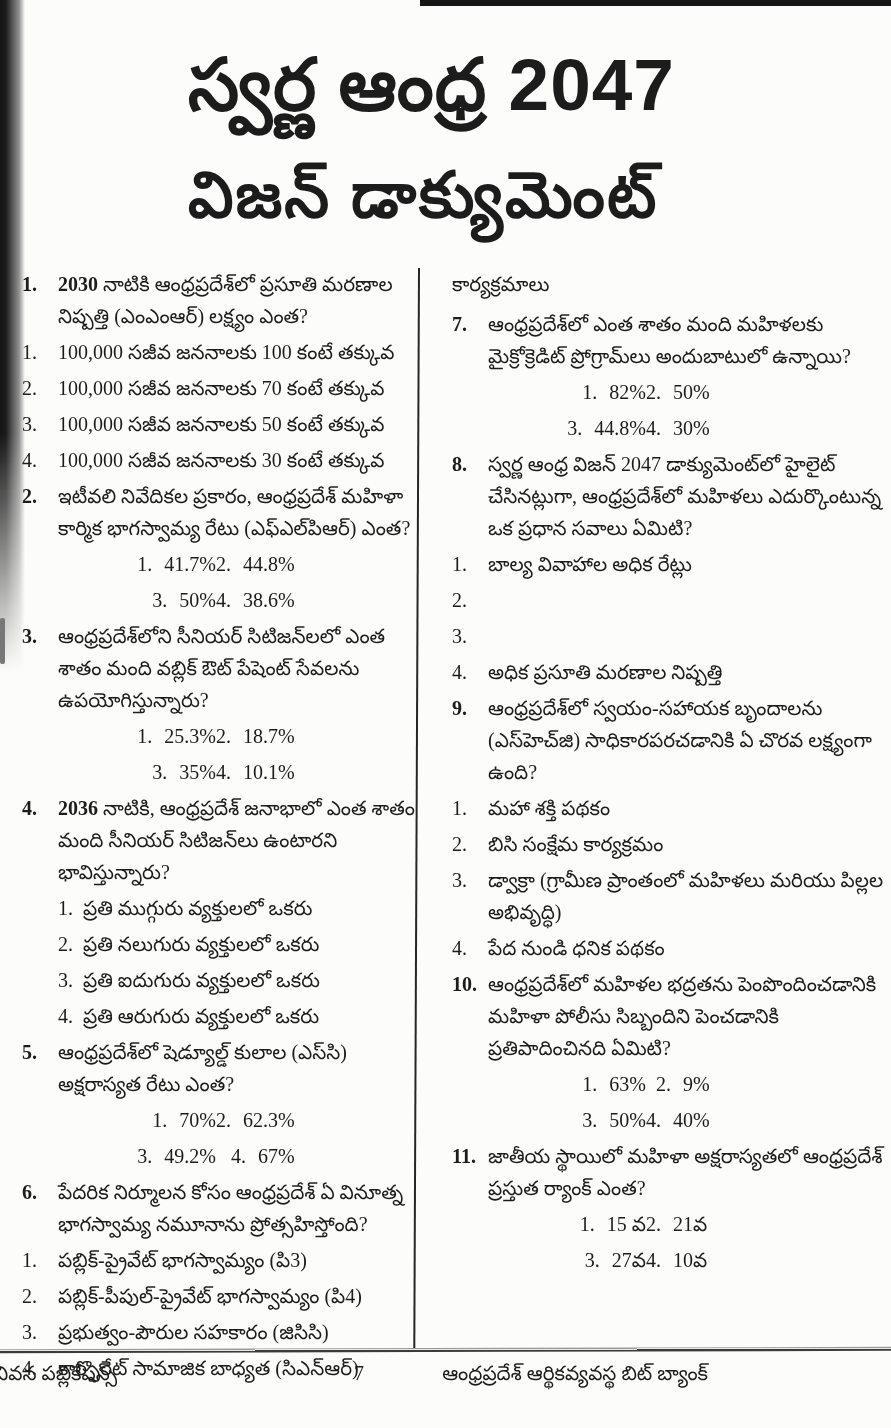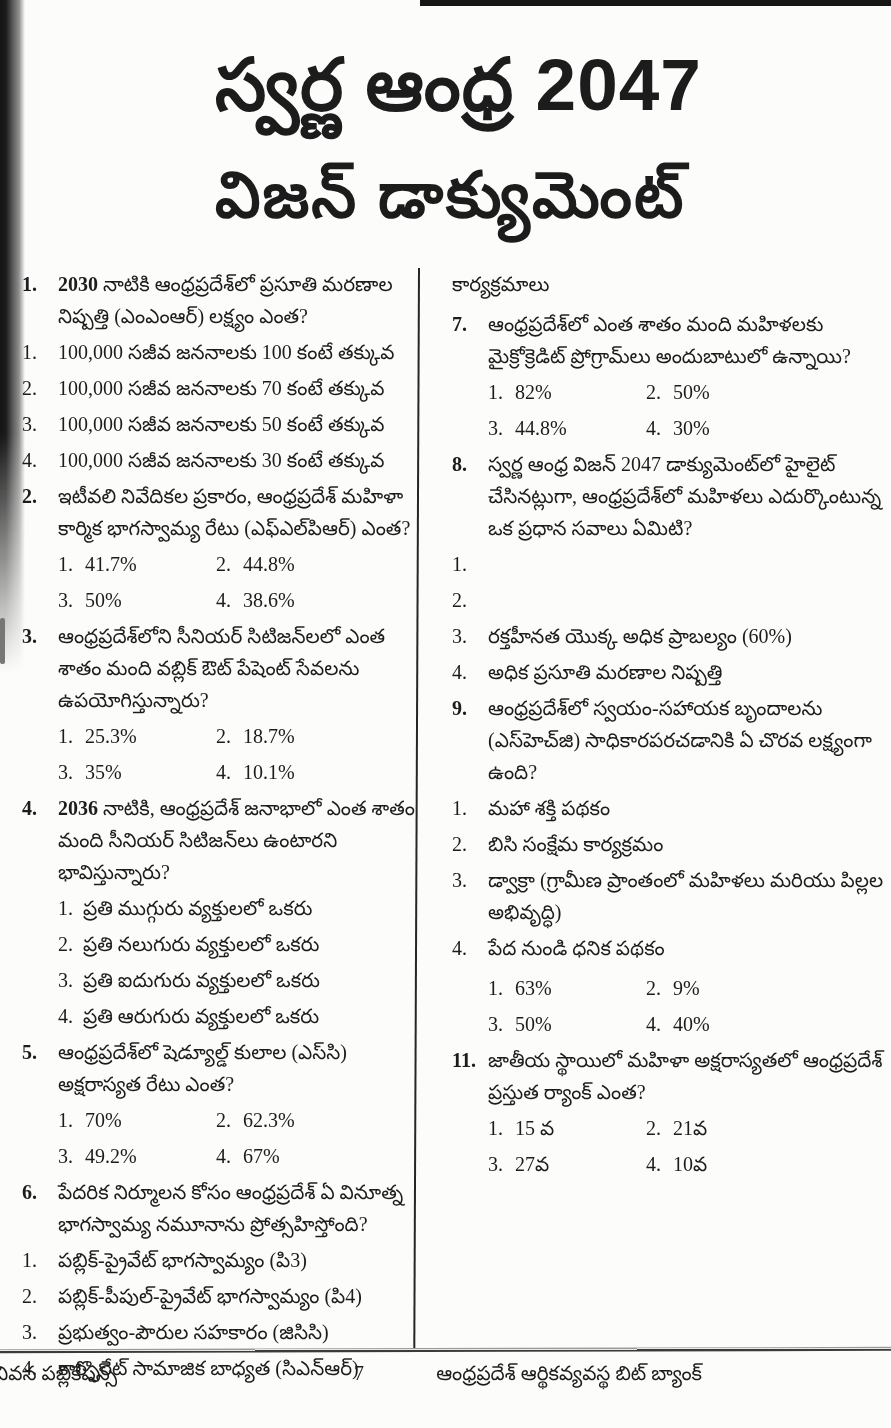--- a/index.html
+++ b/index.html
@@ -19,21 +19,21 @@
   .edge-top{
     position:absolute;top:0;left:420px;right:0;height:6px;background:#161616;
   }
   .edge-nub{
     position:absolute;left:0;top:618px;width:5px;height:46px;background:#777;border-radius:2px;
   }
   
   .title-block{
     position:absolute;left:188px;top:48px;width:560px;
     font-family:"Liberation Sans","DejaVu Sans",sans-serif;
-    font-weight:bold;line-height:1.0;letter-spacing:1px;margin-left:27px;
+    font-weight:bold;line-height:1.0;letter-spacing:1px;
   }
   .title-line1{font-size:73px;}
   .title-line2{font-size:64px;margin-top:42px;letter-spacing:2px;}
   
   .col{position:absolute;top:268px;font-size:20px;line-height:32px;}
   .col-left{left:22px;width:396px;}
   .col-right{left:452px;width:434px;}
   .col-divider{
     position:absolute;left:418px;top:268px;width:2px;height:1084px;
     background:#262626;transform:rotate(0.25deg);transform-origin:top left;
@@ -46,35 +46,36 @@
   .q-text{flex:1;}
   .q-lead{font-weight:bold;}
   .opt{margin-top:4px;}
   .opt-flush{display:flex;}
   .opt-flush .opt-num{flex:none;width:36px;}
   .opts-indent{margin-left:36px;}
   .opts-indent .opt-num{display:inline-block;margin-right:10px;}
   .opts-grid{
     margin-left:36px;display:grid;grid-template-columns:158px auto;
     justify-content:start;
+    text-align:right;
   }
   .opts-grid .opt-num{display:inline-block;margin-right:12px;}
   
   .footer-rule{
     position:absolute;left:0;top:1348px;width:891px;height:4px;
     background:linear-gradient(to bottom,#9a9a9a 0 1px,#e8e8e4 1px 2px,#3b3b3b 2px 4px);
     transform:rotate(-0.15deg);
   }
   .footer{
     position:absolute;left:0;top:1356px;width:718px;height:36px;
     font-size:20px;line-height:34px;
   }
   .footer-left{position:absolute;left:-6px;top:0;}
   .footer-page{position:absolute;left:0;right:0;text-align:center;top:0;}
-  .footer-right{position:absolute;right:16px;top:0;}
+  .footer-right{position:absolute;right:10px;top:0;}
 </style>
 </head>
 <body>
 
 <div class="binding-strip"></div>
 <div class="edge-top"></div>
 <div class="edge-nub"></div>
 
 <div class="title-block">
   <div class="title-line1">స్వర్ణ ఆంధ్ర 2047</div>
@@ -190,27 +191,27 @@
         <div class="opt"><span class="opt-num">4.</span><span class="opt-text">30%</span></div>
       </div>
     </div>
     <div class="question">
       <div class="q-head">
         <span class="q-num">8.</span>
         <div class="q-text"><span>స్వర్ణ ఆంధ్ర విజన్ 2047 డాక్యుమెంట్‌లో హైలైట్ చేసినట్లుగా, ఆంధ్రప్రదేశ్‌లో మహిళలు ఎదుర్కొంటున్న ఒక ప్రధాన సవాలు ఏమిటి?</span></div>
       </div>
       <div class="opt opt-flush">
         <span class="opt-num">1.</span>
-      </div>
-      <div class="opt opt-flush">
-        <span class="opt-num">2.</span>
-      </div>
-      <div class="opt opt-flush">
-        <span class="opt-num">3.</span>
-        <span class="opt-text">రక్తహీనత యొక్క అధిక ప్రాబల్యం (60%)</span>
+        <span class="opt-text">బాల్య వివాహాల అధిక రేట్లు</span>
+      </div>
+      <div class="opt opt-flush">
+        <span class="opt-num">2.</span>
+      </div>
+      <div class="opt opt-flush">
+        <span class="opt-num">3.</span>
       </div>
       <div class="opt opt-flush">
         <span class="opt-num">4.</span>
         <span class="opt-text">అధిక ప్రసూతి మరణాల నిష్పత్తి</span>
       </div>
     </div>
     <div class="question">
       <div class="q-head">
         <span class="q-num">9.</span>
         <div class="q-text"><span>ఆంధ్రప్రదేశ్‌లో స్వయం-సహాయక బృందాలను (ఎస్‌హెచ్‌జి) సాధికారపరచడానికి ఏ చొరవ లక్ష్యంగా ఉంది?</span></div>
@@ -226,20 +227,24 @@
       <div class="opt opt-flush">
         <span class="opt-num">3.</span>
         <span class="opt-text">డ్వాక్రా (గ్రామీణ ప్రాంతంలో మహిళలు మరియు పిల్లల అభివృద్ధి)</span>
       </div>
       <div class="opt opt-flush">
         <span class="opt-num">4.</span>
         <span class="opt-text">పేద నుండి ధనిక పథకం</span>
       </div>
     </div>
     <div class="question">
+      <div class="q-head">
+        <span class="q-num">10.</span>
+        <div class="q-text"><span>ఆంధ్రప్రదేశ్‌లో మహిళల భద్రతను పెంపొందించడానికి మహిళా పోలీసు సిబ్బందిని పెంచడానికి ప్రతిపాదించినది ఏమిటి?</span></div>
+      </div>
       <div class="opts-grid">
         <div class="opt"><span class="opt-num">1.</span><span class="opt-text">63%</span></div>
         <div class="opt"><span class="opt-num">2.</span><span class="opt-text">9%</span></div>
         <div class="opt"><span class="opt-num">3.</span><span class="opt-text">50%</span></div>
         <div class="opt"><span class="opt-num">4.</span><span class="opt-text">40%</span></div>
       </div>
     </div>
     <div class="question">
       <div class="q-head">
         <span class="q-num">11.</span>

